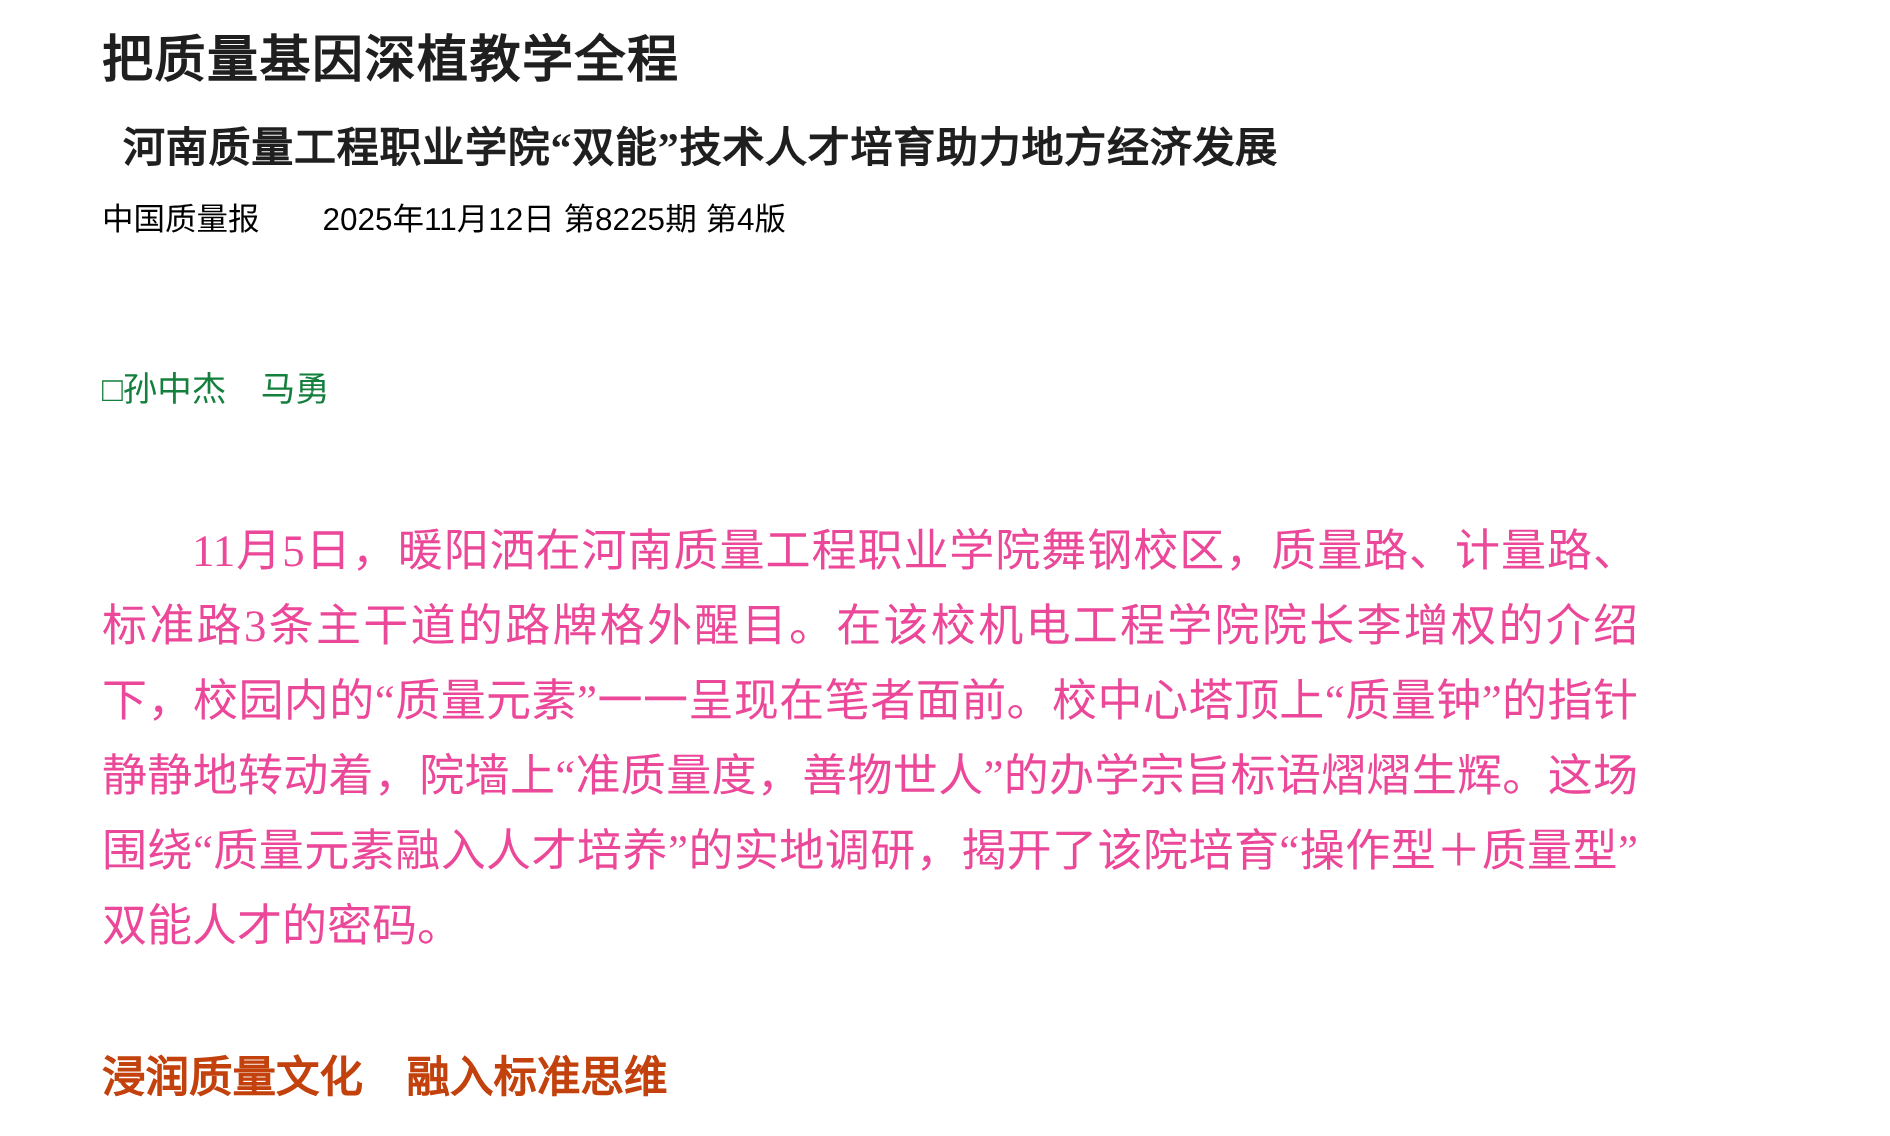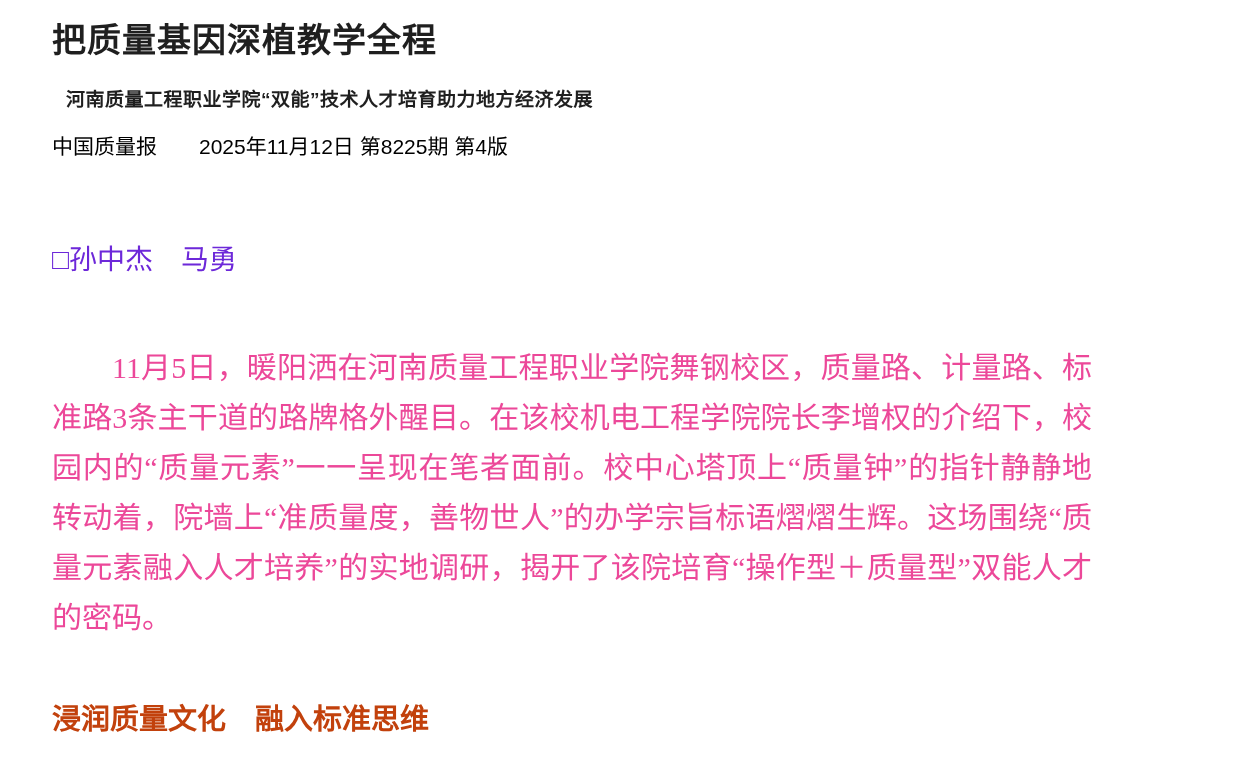--- a/index.html
+++ b/index.html
@@ -8,59 +8,59 @@
     background: #ffffff;
   }
   body {
     width: 1260px;
     height: 757px;
     overflow: hidden;
     font-family: "Liberation Serif", "DejaVu Serif", serif;
     color: #000000;
   }
   .article {
-    padding: 18px 16px 0 52px;
+    padding: 18px 16px 0 68px;
     box-sizing: border-box;
     width: 1108px;
   }
   .title {
     font-family: "Liberation Sans", "DejaVu Sans", sans-serif;
     font-weight: 700;
     font-size: 34px;
     line-height: 44px;
     color: #1f1f1f;
     letter-spacing: 1px;
     margin: 0;
   }
   .subtitle {
-    font-family: Liberation Sans, sans-serif;
+    font-family: Liberation Serif, serif;
     font-weight: 700;
-    font-size: 19px;
+    font-size: 28px;
     line-height: 36px;
     color: #1f1f1f;
     letter-spacing: 0.5px;
     margin: 20px 0 0 0;
     padding-left: 14px;
   }
   .meta-line {
     font-family: "Liberation Sans", "DejaVu Sans", sans-serif;
     font-size: 21px;
     line-height: 30px;
     color: #000000;
     margin-top: 14px;
     font-weight: 400;
   }
   .meta-line .date-info {
     margin-left: 42px;
   }
   .byline {
-    font-size: 28px;
+    font-size: 23px;
     line-height: 40px;
     margin-top: 78px;
-    color: #6d28d9;
+    color: #15803d;
   }
   .body-text {
     margin-top: 63px;
   }
   .body-text p {
     margin: 0;
     font-size: 30px;
     line-height: 50px;
     text-align: justify;
     text-indent: 2em;

